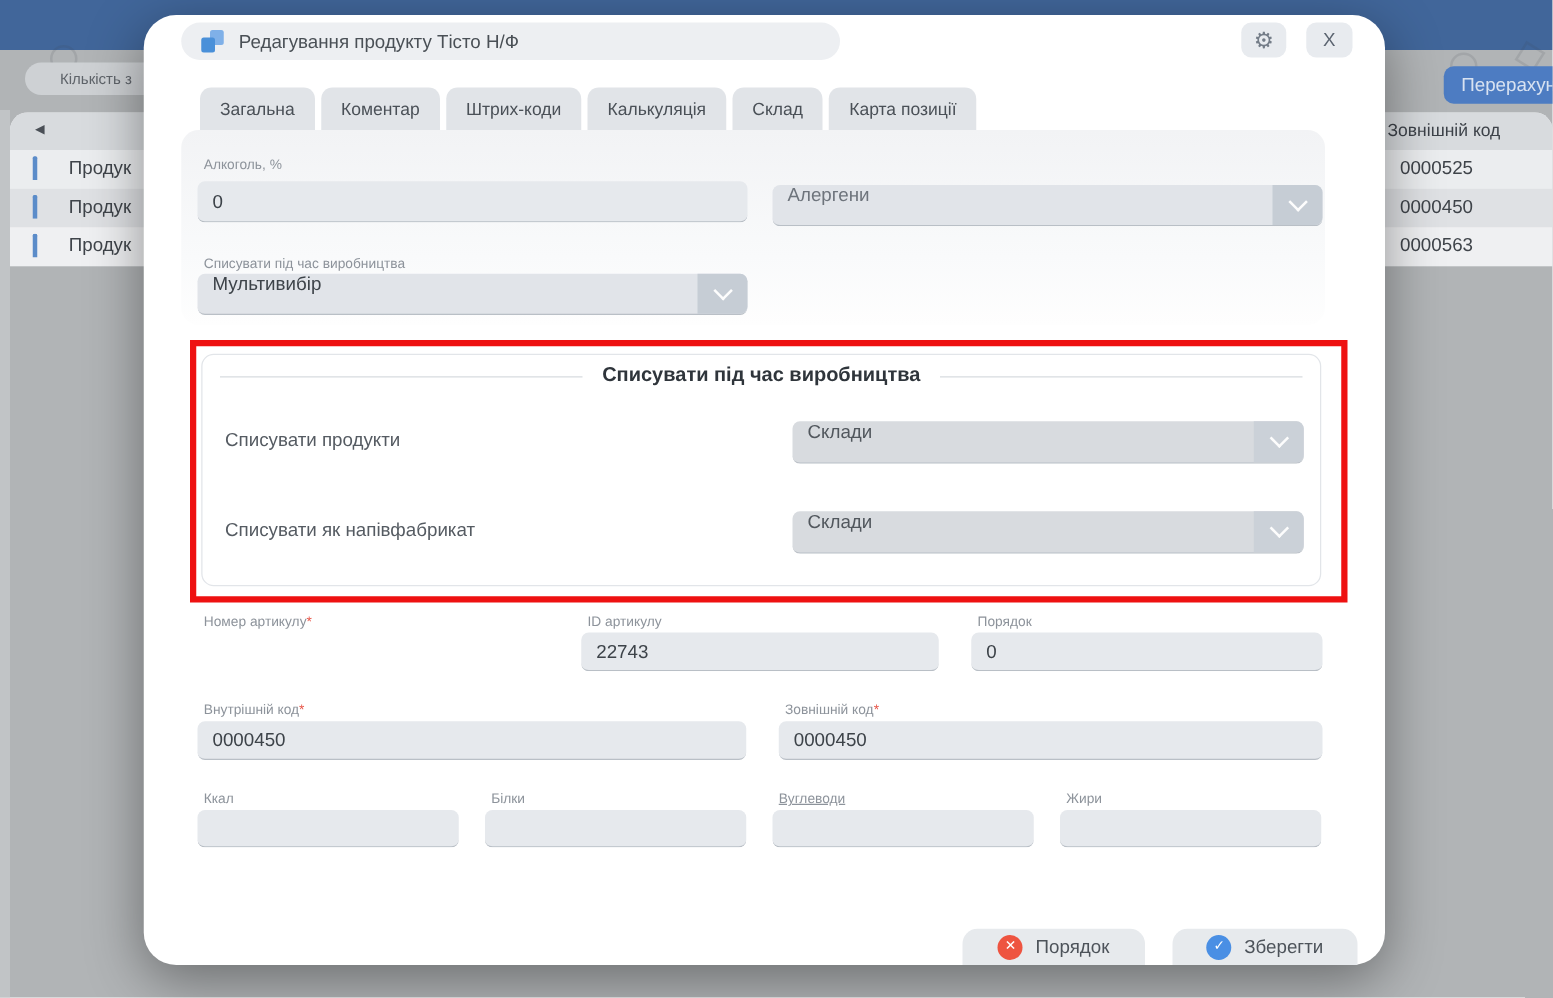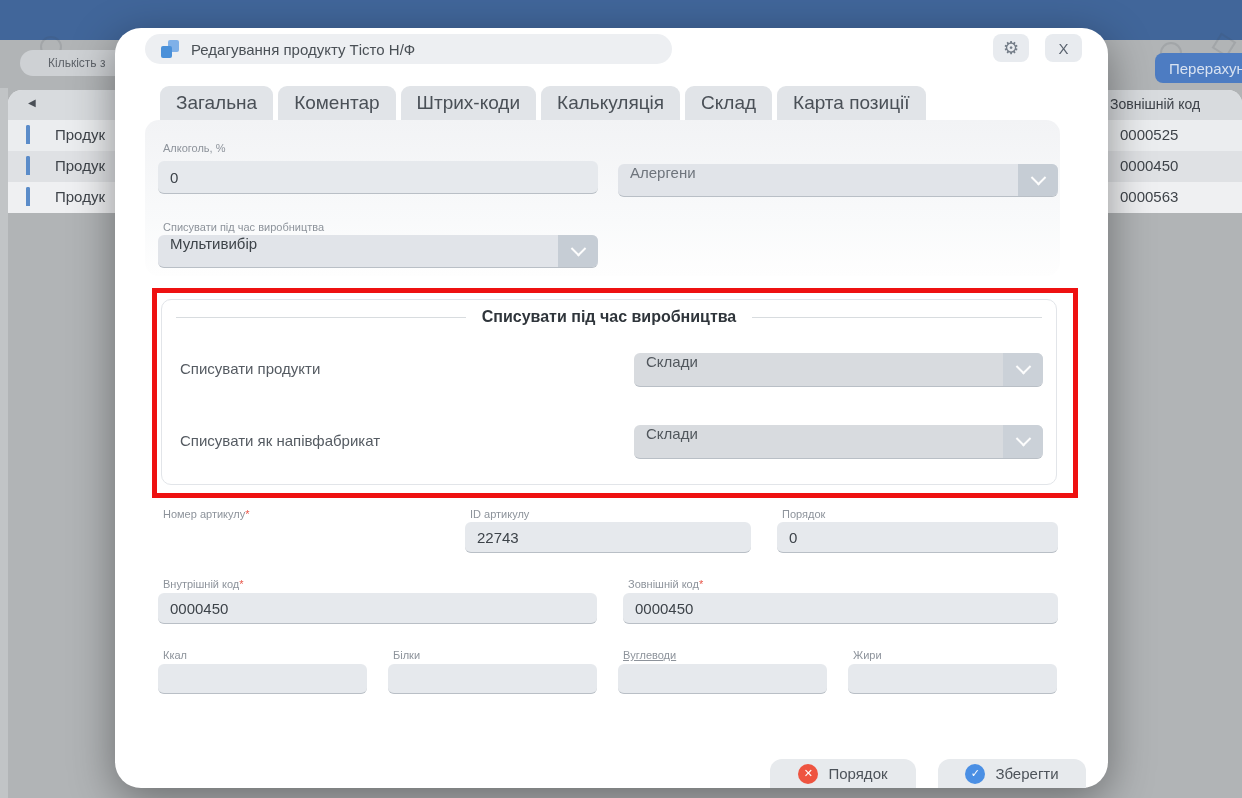--- a/index.html
+++ b/index.html
@@ -34,41 +34,41 @@
   .bg-row.r2{background:#dfe1e4;}
   .bg-row.r3{background:#eff0f2;}
   .bg-row .type-cell{position:absolute;left:47px;top:6px;}
   .bg-row .code-cell{position:absolute;left:1112px;top:6px;}
   .cloche{position:absolute;left:18px;top:7px;width:18px;height:14px;}
   .cloche .dome{width:14px;height:8px;border:2px solid #5b8cc9;border-bottom:none;border-radius:9px 9px 0 0;}
   .cloche .base{width:18px;height:2px;background:#5b8cc9;margin-top:2px;}
   
   .modal{
     position:absolute;left:115px;top:12px;width:993px;height:760px;background:#ffffff;
-    border-radius:26px;box-shadow:0 12px 45px rgba(0,0,0,.4);z-index:10;margin-top:16px;
+    border-radius:26px;box-shadow:0 12px 45px rgba(0,0,0,.4);z-index:10;
   }
   .title-chip{
     position:absolute;left:30px;top:6px;width:527px;height:30px;background:#edeff2;
     border-radius:16px;display:flex;align-items:center;gap:12px;padding-left:16px;box-sizing:border-box;
   }
   .copy-icon{position:relative;width:18px;height:18px;flex:0 0 18px;}
   .copy-icon .back{position:absolute;right:0;top:0;width:11px;height:12px;background:#7fb0e8;border-radius:2px;}
   .copy-icon .front{position:absolute;left:0;bottom:0;width:11px;height:12px;background:#4a90d9;border-radius:2px;}
   .title-text{font-size:15px;color:#4a5056;}
   .icon-btn{
     position:absolute;top:6px;height:28px;background:#e8ebef;border-radius:8px;
     display:flex;align-items:center;justify-content:center;cursor:pointer;
   }
   .gear-btn{left:878px;width:36px;font-size:18px;color:#747d88;}
   .close-btn{left:930px;width:37px;font-size:15px;color:#5b6470;}
   
   .tabs{position:absolute;left:45px;top:58px;display:flex;height:34px;}
   .tab{
     background:#e1e4e8;border-radius:9px 9px 0 0;margin-right:5px;padding:0 16px;
-    display:flex;align-items:center;font-size:19px;color:#4a5057;cursor:pointer;white-space:nowrap;
+    display:flex;align-items:center;font-size:14px;color:#4a5057;cursor:pointer;white-space:nowrap;
   }
   .tab.active{background:#f4f5f7;padding-right:46px;}
   
   .panel1{
     position:absolute;left:30px;top:92px;width:915px;height:156px;
     background:linear-gradient(180deg,#f2f3f5 0%,#f9fafb 65%,#fefefe 100%);
     border-radius:14px;
   }
   .lbl{position:absolute;font-size:11px;color:#8d939b;white-space:nowrap;}
   .req{color:#e8574a;}

